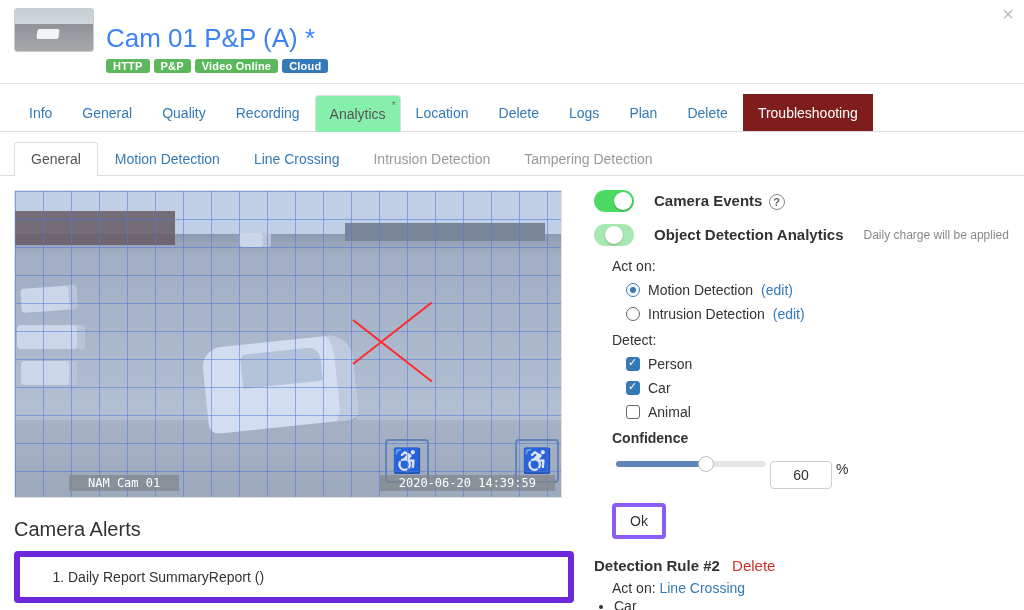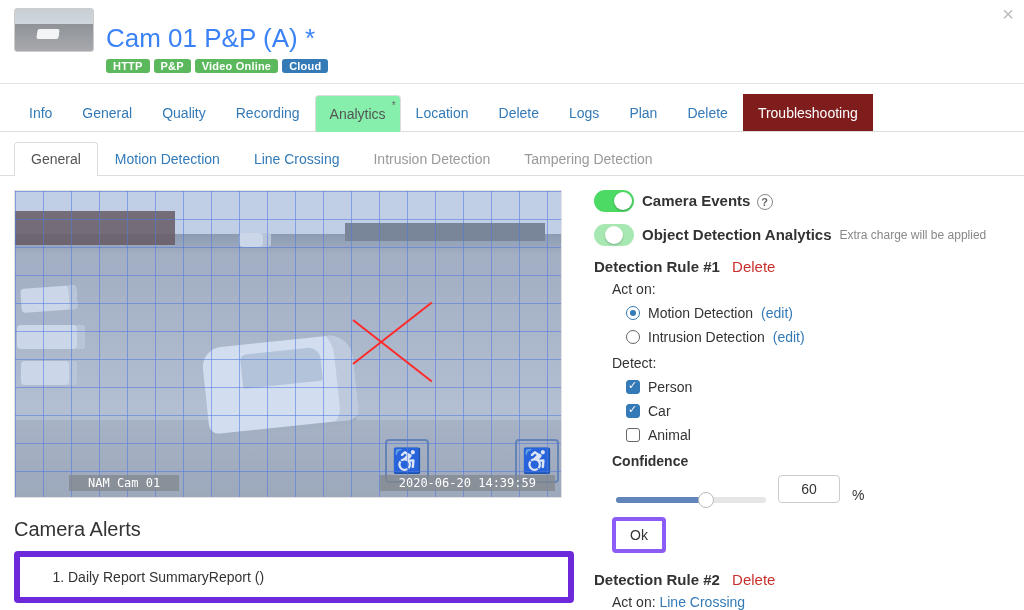--- a/index.html
+++ b/index.html
@@ -127,21 +127,21 @@
   .ov-name { left: 6px; bottom: 6px; }
   .ov-time { right: 6px; bottom: 6px; }
 
   .section-h { font-size: 20px; font-weight: 400; margin: 20px 0 10px; color: #333; }
   .alerts-box {
     border: 6px solid #6d28d9; border-radius: 4px; padding: 12px 30px; font-size: 14px;
   }
   .alerts-box ol { margin: 0; padding-left: 18px; }
 
   
-  .toggle-row { display: flex; align-items: center; gap: 8px; margin-bottom: 12px; }
+  .toggle-row { display: flex; align-items: center; gap: 20px; margin-bottom: 12px; }
   .toggle {
     width: 40px; height: 22px; border-radius: 11px; position: relative; cursor: pointer;
   }
   .toggle .knob {
     position: absolute; top: 2px; width: 18px; height: 18px; border-radius: 50%; background: #fff;
     box-shadow: 0 1px 2px rgba(0,0,0,.25);
   }
   .toggle.on { background: #4cd964; } .toggle.on .knob { right: 2px; }
   .toggle.mid { background: #a7e8b2; } .toggle.mid .knob { left: 11px; }
   .toggle-label { font-size: 15px; font-weight: 600; color: #333; }
@@ -163,21 +163,21 @@
   .radio.sel { border-color: #337ab7; }
   .radio.sel::after {
     content:""; position:absolute; inset:3px; border-radius:50%; background:#337ab7;
   }
   .check { border-radius: 3px; }
   .check.sel { background: #337ab7; border-color: #337ab7; }
   .check.sel::after {
     content: "✓"; color: #fff; font-size: 11px; position: absolute; left: 1px; top: -2px;
   }
   .link { color: #337ab7; cursor: pointer; }
-  .conf-row { display: flex; align-items: flex-end; gap: 12px; margin-top: 6px; padding-left:4px; }
+  .conf-row { display: flex; align-items: flex-start; gap: 4px; margin-top: 15px; padding-left:4px; }
   .slider {
     width: 150px; height: 6px; background: #e6e6e6; border-radius: 3px; position: relative;
   }
   .slider .fill { position: absolute; left: 0; top: 0; bottom: 0; border-radius: 3px; background: #5f85bb; }
   .slider .hndl {
     position: absolute; top: -5px; width: 16px; height: 16px; border-radius: 50%;
     background: #fff; border: 1px solid #bbb;
   }
   .numbox {
     width: 62px; height: 28px; border: 1px solid #ccc; border-radius: 4px;
@@ -272,27 +272,23 @@
       <span class="toggle-label">
         <span>Camera Events</span>
         <span class="help-circle">?</span>
       </span>
     </div>
     <div class="toggle-row">
       <div class="toggle mid">
             <div class="knob"></div>
           </div>
       <span class="toggle-label">Object Detection Analytics</span>
-      <span class="extra">Extra charge will be applied</span>
-    </div>
-
-    <div class="rule-title">
-      <span>Detection Rule #1</span>
-      <span class="del">Delete</span>
-    </div>
+      <span class="extra">Daily charge will be applied</span>
+    </div>
+
     <div class="sub">
       <div class="lbl">Act on:</div>
       <div class="opt">
         <span class="radio sel"></span>
         <span>Motion Detection</span>
         <span class="link">(edit)</span>
       </div>
       <div class="opt">
         <span class="radio"></span>
         <span>Intrusion Detection</span>

